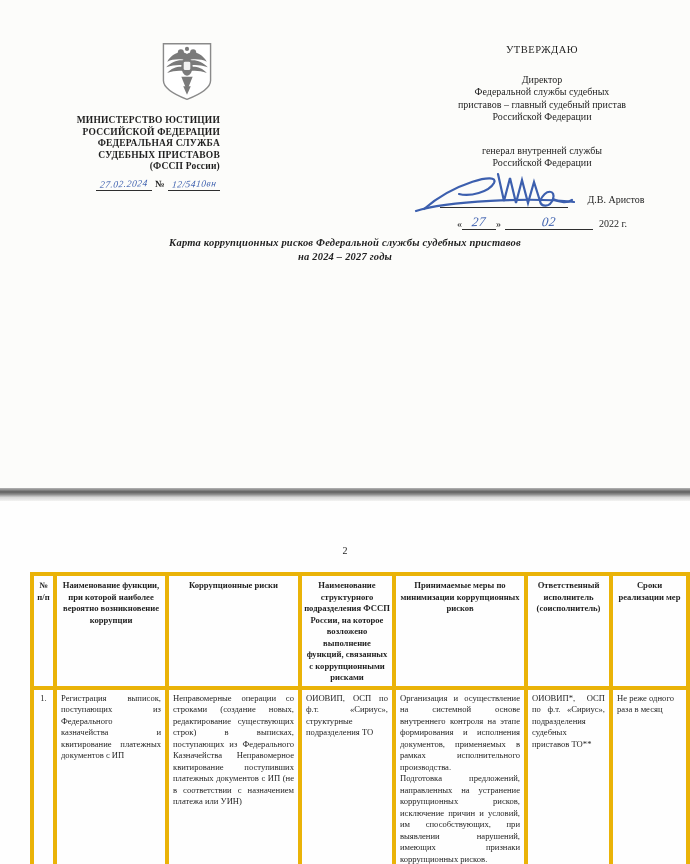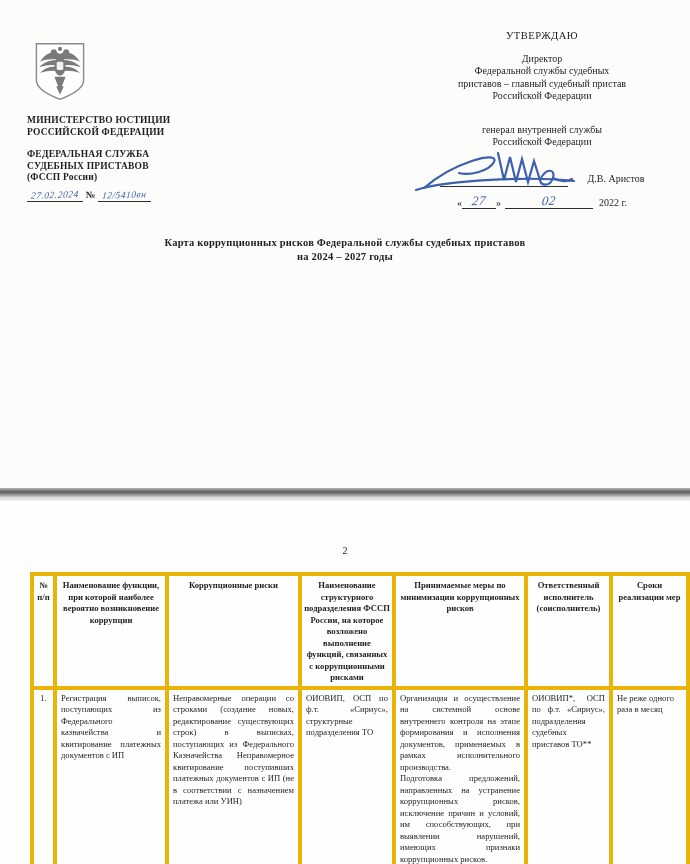--- a/index.html
+++ b/index.html
@@ -3,45 +3,45 @@
 <meta charset="utf-8">
 <style>
   * { margin:0; padding:0; box-sizing:border-box; }
   html,body { width:690px; height:864px; }
   body { font-family:"Liberation Serif", serif; color:#1f1f1f; background:#e9e9e9; }
   .screen { position:relative; width:690px; height:864px; overflow:hidden; background:#fff; }
 
   
   .page1 { position:absolute; top:0; left:0; width:690px; height:488px; background:#fcfcfa; }
 
-  .letterhead { position:absolute; left:27px; top:40px; width:200px; text-align:left; }
+  .letterhead { position:absolute; left:20px; top:40px; width:200px; text-align:right; }
   .emblem { width:66px; height:64px; display:inline-block; }
   .lh-bold { font-weight:bold; font-size:9.5px; line-height:11.5px; letter-spacing:.2px; }
   .lh-group1 { margin-top:7px; }
-  .lh-group2 { margin-top:11px; }
+  .lh-group2 { }
   .lh-handline { margin-top:6px; font-size:9.5px; white-space:nowrap; }
   .hand { display:inline-block; color:#3c5fae; font-style:italic; transform:rotate(-2deg) skewX(-8deg); letter-spacing:.5px; }
   .hand-slot { display:inline-block; border-bottom:1px solid #2e2e2e; padding:0 4px 1px 4px; }
   .num-sign { font-weight:bold; padding:0 3px; }
 
-  .approval { position:absolute; left:398px; top:30px; width:288px; text-align:center; font-size:10px; line-height:12.5px; }
+  .approval { position:absolute; left:398px; top:44px; width:288px; text-align:center; font-size:10px; line-height:12.5px; }
   .approve-word { font-size:10.5px; letter-spacing:.5px; }
-  .director-block { margin-top:10px; }
+  .director-block { margin-top:17px; }
   .rank-block { margin-top:21px; }
   .sig-row { margin-top:6px; display:flex; align-items:flex-end; justify-content:center; gap:20px; height:32px; }
   .sig-line { position:relative; width:128px; border-bottom:1px solid #2e2e2e; height:100%; }
   .sig-line svg { position:absolute; left:-28px; bottom:-8px; overflow:visible; }
   .sig-name { font-size:10px; padding-bottom:1px; white-space:nowrap; }
   .date-row { margin-top:9px; display:flex; justify-content:center; align-items:flex-end; font-size:10px; }
   .day-slot, .month-slot { display:inline-block; border-bottom:1px solid #2e2e2e; position:relative; text-align:center; }
   .day-slot { width:34px; }
   .month-slot { width:88px; margin:0 6px 0 4px; }
   .hand-big { font-size:13px; line-height:10px; }
 
-  .doc-title { position:absolute; top:236px; left:0; width:100%; text-align:center; font-weight:bold; font-size:10.5px; line-height:13.5px; letter-spacing:.2px; }
+  .doc-title { position:absolute; top:236px; left:0; width:100%; text-align:center; font-weight:bold; font-size:10.5px; line-height:13.5px; letter-spacing:.2px;font-style:italic; }
 
   
   .page-sep { position:absolute; top:488px; left:0; width:690px; height:13px;
     background:linear-gradient(180deg,#b5b5b5 0%, #5f5f5f 30%, #8f8f8f 50%, #d9d9d9 72%, #f3f3f2 100%); }
 
   
   .page2 { position:absolute; top:501px; left:0; width:690px; height:363px; background:#fefefe; overflow:hidden; }
   .page-num { position:absolute; top:44px; left:0; width:100%; text-align:center; font-size:10px; }
 
   table.risks { position:absolute; left:30px; top:71px; width:656px; border-collapse:collapse; table-layout:fixed; }

